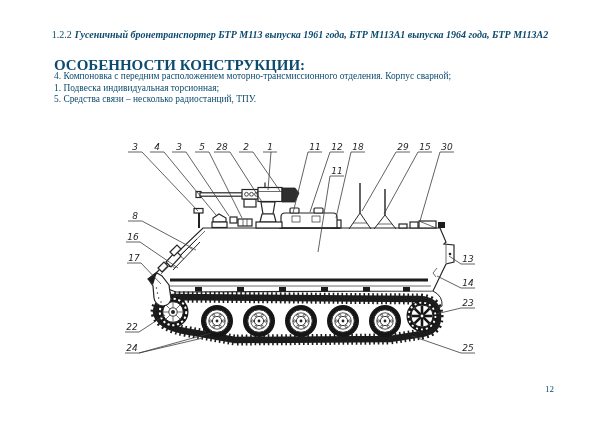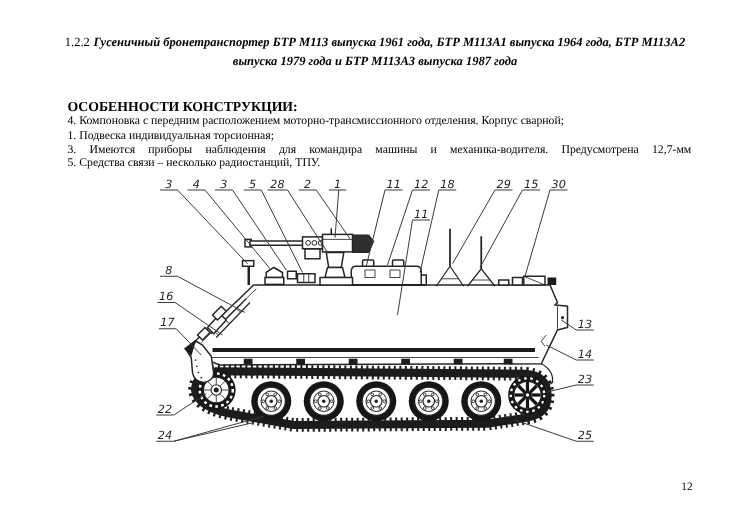--- a/index.html
+++ b/index.html
@@ -1,49 +1,47 @@
 <!DOCTYPE html>
 <html><head>
 <meta charset="utf-8">
 <style>
   html,body{margin:0;padding:0;background:#e8e8e8;}
   .page{position:relative;width:600px;height:425px;background:#ffffff;
-        font-family:"Liberation Serif",serif;color:#000000;overflow:hidden;margin:0 auto;}
+        font-family:"Liberation Serif",serif;color:#0c4a6e;overflow:hidden;margin:0 auto;}
   .heading{position:absolute;left:47px;top:27px;width:506px;text-align:center;
            font-size:10px;line-height:15px;font-weight:bold;font-style:italic;}
   .heading .hnum{font-style:normal;font-weight:normal;margin-right:3px;}
   .features{position:absolute;left:47px;top:60px;width:506px;font-size:9.4px;line-height:11.3px;}
-  .ftitle{font-weight:bold;font-size:11px;padding-left:7px;margin-top:21px;}
+  .ftitle{font-weight:bold;font-size:15px;padding-left:7px;}
   .fi{padding-left:7px;}
   .fi-just{padding-left:7px;text-align:justify;text-align-last:justify;}
   .fi-wrap{padding-left:0;}
   .pagenum{position:absolute;left:545px;top:384px;font-size:9px;}
   svg{position:absolute;left:0;top:0;}
   .ln{stroke:#262626;stroke-width:1;fill:none;}
   .lnthin{stroke:#2e2e2e;stroke-width:0.7;fill:none;}
   .leader{stroke:#3a3a3a;stroke-width:0.8;fill:none;}
   .callout{fill:#1f1f1f;font-family:"DejaVu Sans",sans-serif;font-size:9px;font-style:italic;text-anchor:middle;}
   .whitefill{fill:#ffffff;stroke:#262626;stroke-width:1.2;}
   .dark{fill:#1c1c1c;}
 </style>
 </head>
 <body>
 
 <div class="page">
 
   <div class="heading">
     <div><span class="hnum">1.2.2</span><span>Гусеничный бронетранспортер БТР М113 выпуска 1961 года, БТР М113А1 выпуска 1964 года, БТР М113А2</span></div>
-    <div>выпуска 1979 года и БТР М113А3 выпуска 1987 года</div>
   </div>
 
   <div class="features">
     <div class="ftitle">ОСОБЕННОСТИ КОНСТРУКЦИИ:</div>
     <div class="fi">4. Компоновка с передним расположением моторно-трансмиссионного отделения. Корпус сварной;</div>
     <div class="fi">1. Подвеска индивидуальная торсионная;</div>
-    <div class="fi-just">3. Имеются приборы наблюдения для командира машины и механика-водителя. Предусмотрена 12,7-мм</div>
     <div class="fi">5. Средства связи – несколько радиостанций, ТПУ.</div>
   </div>
 
   <svg width="600" height="425" viewBox="0 0 600 425" xmlns="http://www.w3.org/2000/svg" xmlns:xlink="http://www.w3.org/1999/xlink">
     <defs>
       <g id="rw">
         <circle r="16" fill="#161616"></circle>
         <circle r="11.3" fill="#ffffff" stroke="#222222" stroke-width="1"></circle>
         <circle r="8.2" fill="none" stroke="#222222" stroke-width="0.8"></circle>
         <circle r="4.6" fill="none" stroke="#222222" stroke-width="0.9"></circle>

